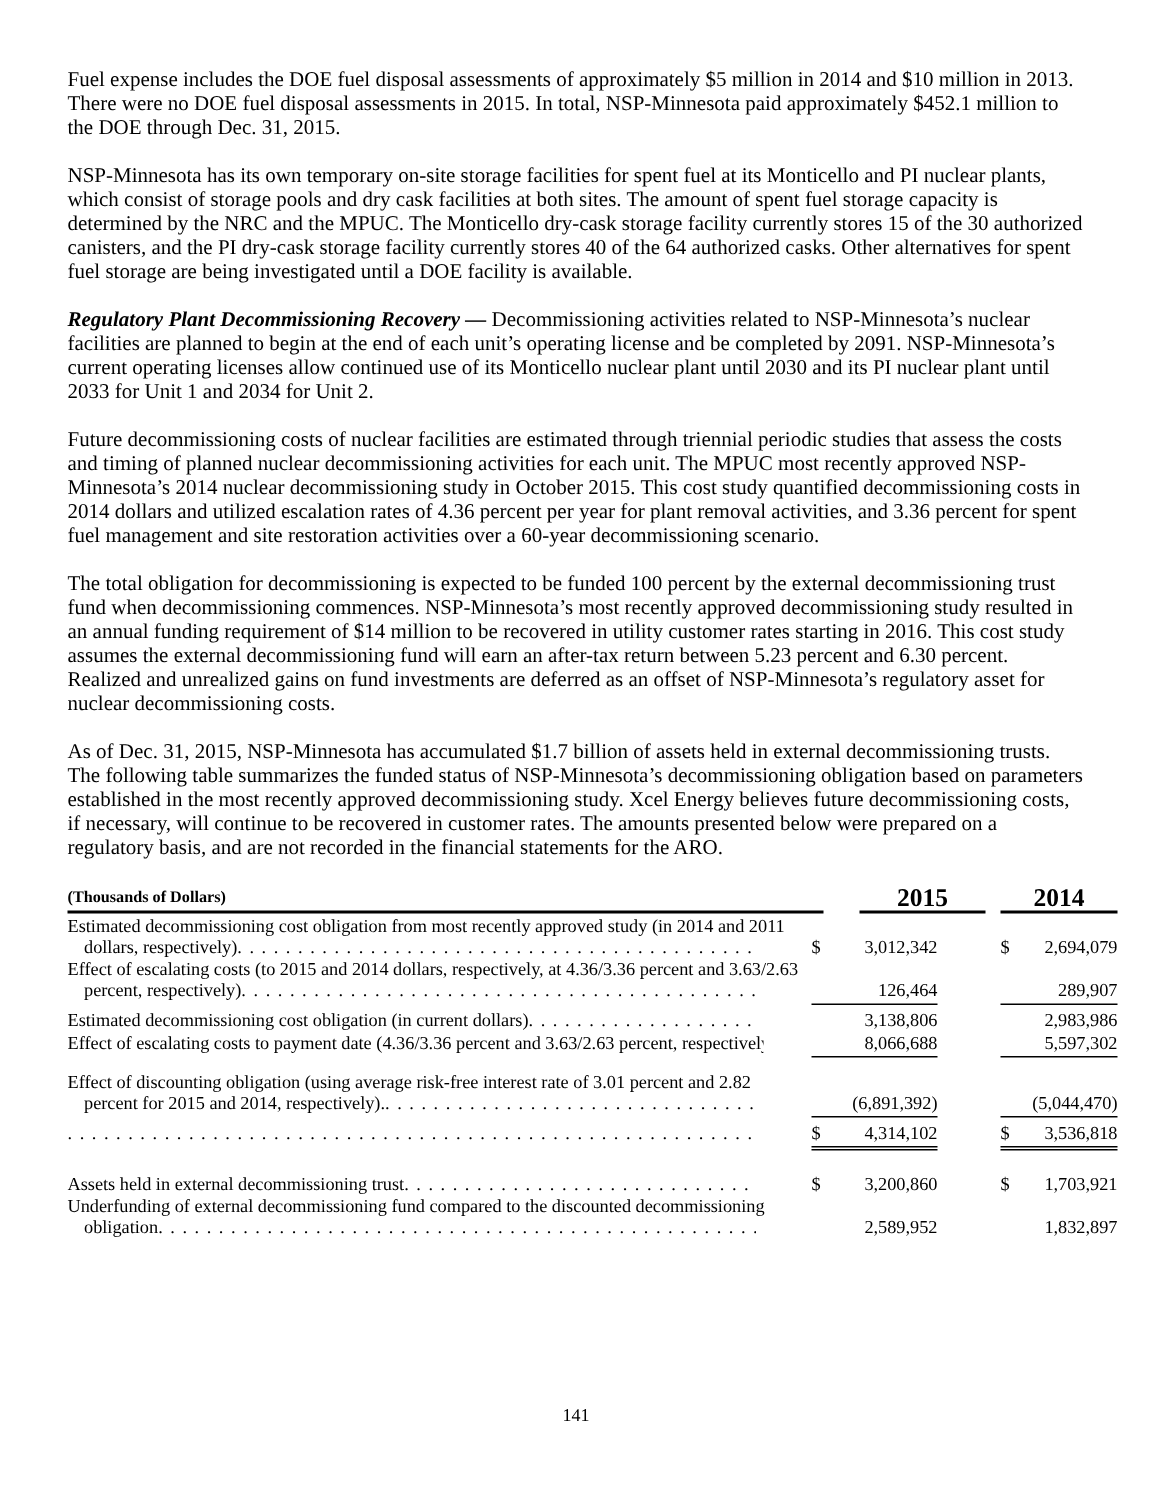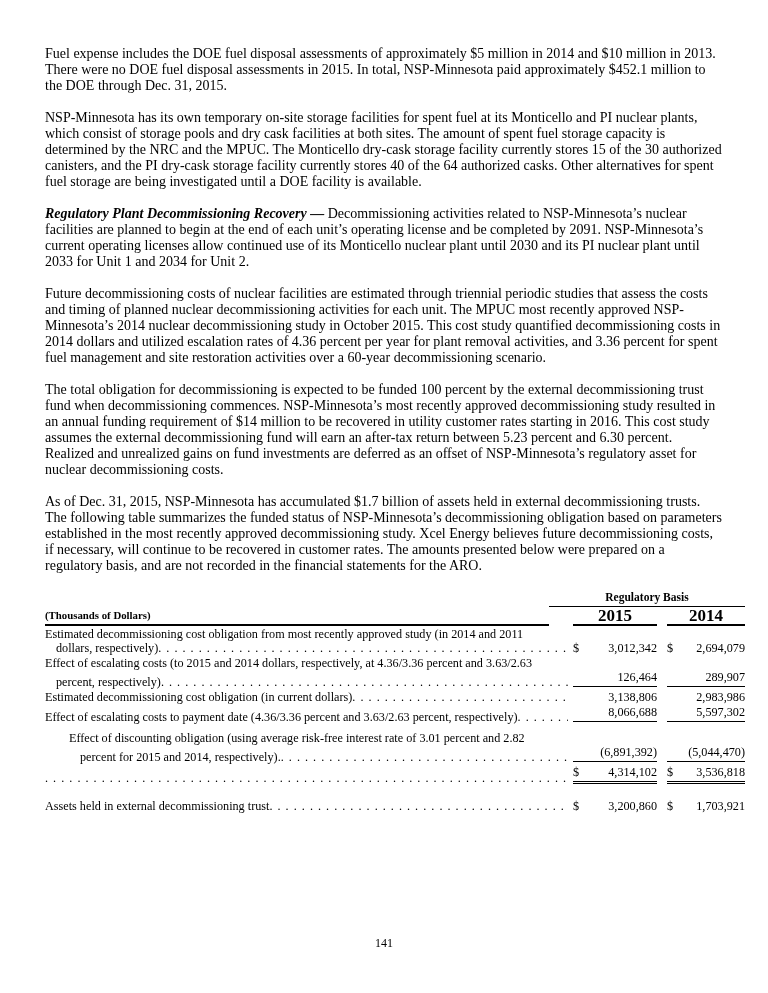--- a/index.html
+++ b/index.html
@@ -20,36 +20,36 @@
   .group { text-align: center; font-weight: bold; font-size: 11.5px; border-bottom: 1px solid #000; padding-bottom: 2px; }
   .years { display: flex; padding-top: 2px; }
   .yspacer { width: 24px; }
   .year { font-weight: bold; font-size: 17px; text-align: center; border-bottom: 2px solid #000; padding-bottom: 1px; }
   .y1 { width: 84px; }
   .ygap { width: 10px; }
   .y2 { width: 78px; }
 
   .trow { margin-top: 1px; }
   .wline { white-space: nowrap; }
-  .lastline { display: flex; align-items: flex-end; }
+  .lastline { display: flex; align-items: flex-start; gap: 32px; }
   .tlabel { flex: 1; display: flex; align-items: baseline; overflow: hidden; padding-right: 5px; min-width: 0; }
   .tlabel .txt { white-space: nowrap; }
   .cont .txt { padding-left: 11px; }
   .ind2 .txt { padding-left: 14px; }
   .leader { flex: 1; overflow: hidden; white-space: nowrap; }
   .leader::after {
     content: ". . . . . . . . . . . . . . . . . . . . . . . . . . . . . . . . . . . . . . . . . . . . . . . . . . . . . . . . . . . . . . . . . . . . . . . . . . . . . . . . . . . . . . . . . . . . . . . . . . . . . . . . . . . . . . . . . . . . . . . .";
     word-spacing: 2px;
   }
   .tval { width: 84px; display: flex; justify-content: flex-end; align-items: baseline; }
   .tval .cur { margin-right: auto; }
   .tval2 { width: 78px; margin-left: 10px; }
   .rule .tval { border-bottom: 1px solid #000; padding-bottom: 2px; margin-bottom: 2px; }
   .drule .tval { border-bottom: 3px double #000; padding-bottom: 2px; margin-bottom: 1px; }
-  .gap-sm { margin-top: 7px; margin-left: 24px; }
+  .gap-sm { margin-top: 7px; }
   .gap-lg { margin-top: 14px; }
 
   .pageno { position: absolute; left: 0; right: 0; top: 936px; text-align: center; font-size: 12px; }
 </style>
 </head>
 <body>
 
 <div class="doc">
 
   <p class="para">Fuel expense includes the DOE fuel disposal assessments of approximately $5 million in 2014 and $10 million in 2013.  There were no DOE fuel disposal assessments in 2015.  In total, NSP-Minnesota paid approximately $452.1 million to the DOE through Dec. 31, 2015.</p>
@@ -63,21 +63,20 @@
 
   <p class="para">The total obligation for decommissioning is expected to be funded 100 percent by the external decommissioning trust fund when decommissioning commences.  NSP-Minnesota’s most recently approved decommissioning study resulted in an annual funding requirement of $14 million to be recovered in utility customer rates starting in 2016.  This cost study assumes the external decommissioning fund will earn an after-tax return between 5.23 percent and 6.30 percent.  Realized and unrealized gains on fund investments are deferred as an offset of NSP-Minnesota’s regulatory asset for nuclear decommissioning costs.</p>
 
   <p class="para">As of Dec. 31, 2015, NSP-Minnesota has accumulated $1.7 billion of assets held in external decommissioning trusts.  The following table summarizes the funded status of NSP-Minnesota’s decommissioning obligation based on parameters established in the most recently approved decommissioning study.  Xcel Energy believes future decommissioning costs, if necessary, will continue to be recovered in customer rates.  The amounts presented below were prepared on a regulatory basis, and are not recorded in the financial statements for the ARO.</p>
 
   <div class="fin-table">
 
     <div class="thead">
       <div class="thead-left">(Thousands of Dollars)</div>
       <div class="thead-right">
-        <div class="group">Regulatory Basis</div>
         <div class="years">
           <div class="yspacer"></div>
           <div class="year y1">2015</div>
           <div class="ygap"></div>
           <div class="year y2">2014</div>
         </div>
       </div>
     </div>
 
     <div class="trow">
@@ -187,17 +186,32 @@
             <span class="cur">$</span>
             <span class="num">3,200,860</span>
           </div>
         <div class="tval tval2">
             <span class="cur">$</span>
             <span class="num">1,703,921</span>
           </div>
       </div>
     </div>
 
+    <div class="trow">
+      <div class="wline">Underfunding of external decommissioning fund compared to the discounted decommissioning</div>
+      <div class="lastline">
+        <div class="tlabel cont">
+            <span class="txt">obligation</span>
+            <span class="leader"></span>
+          </div>
+        <div class="tval">
+            <span class="num">2,589,952</span>
+          </div>
+        <div class="tval tval2">
+            <span class="num">1,832,897</span>
+          </div>
+      </div>
+    </div>
 
   </div>
 </div>
 
 <div class="pageno">141</div>
 
 </body></html>

